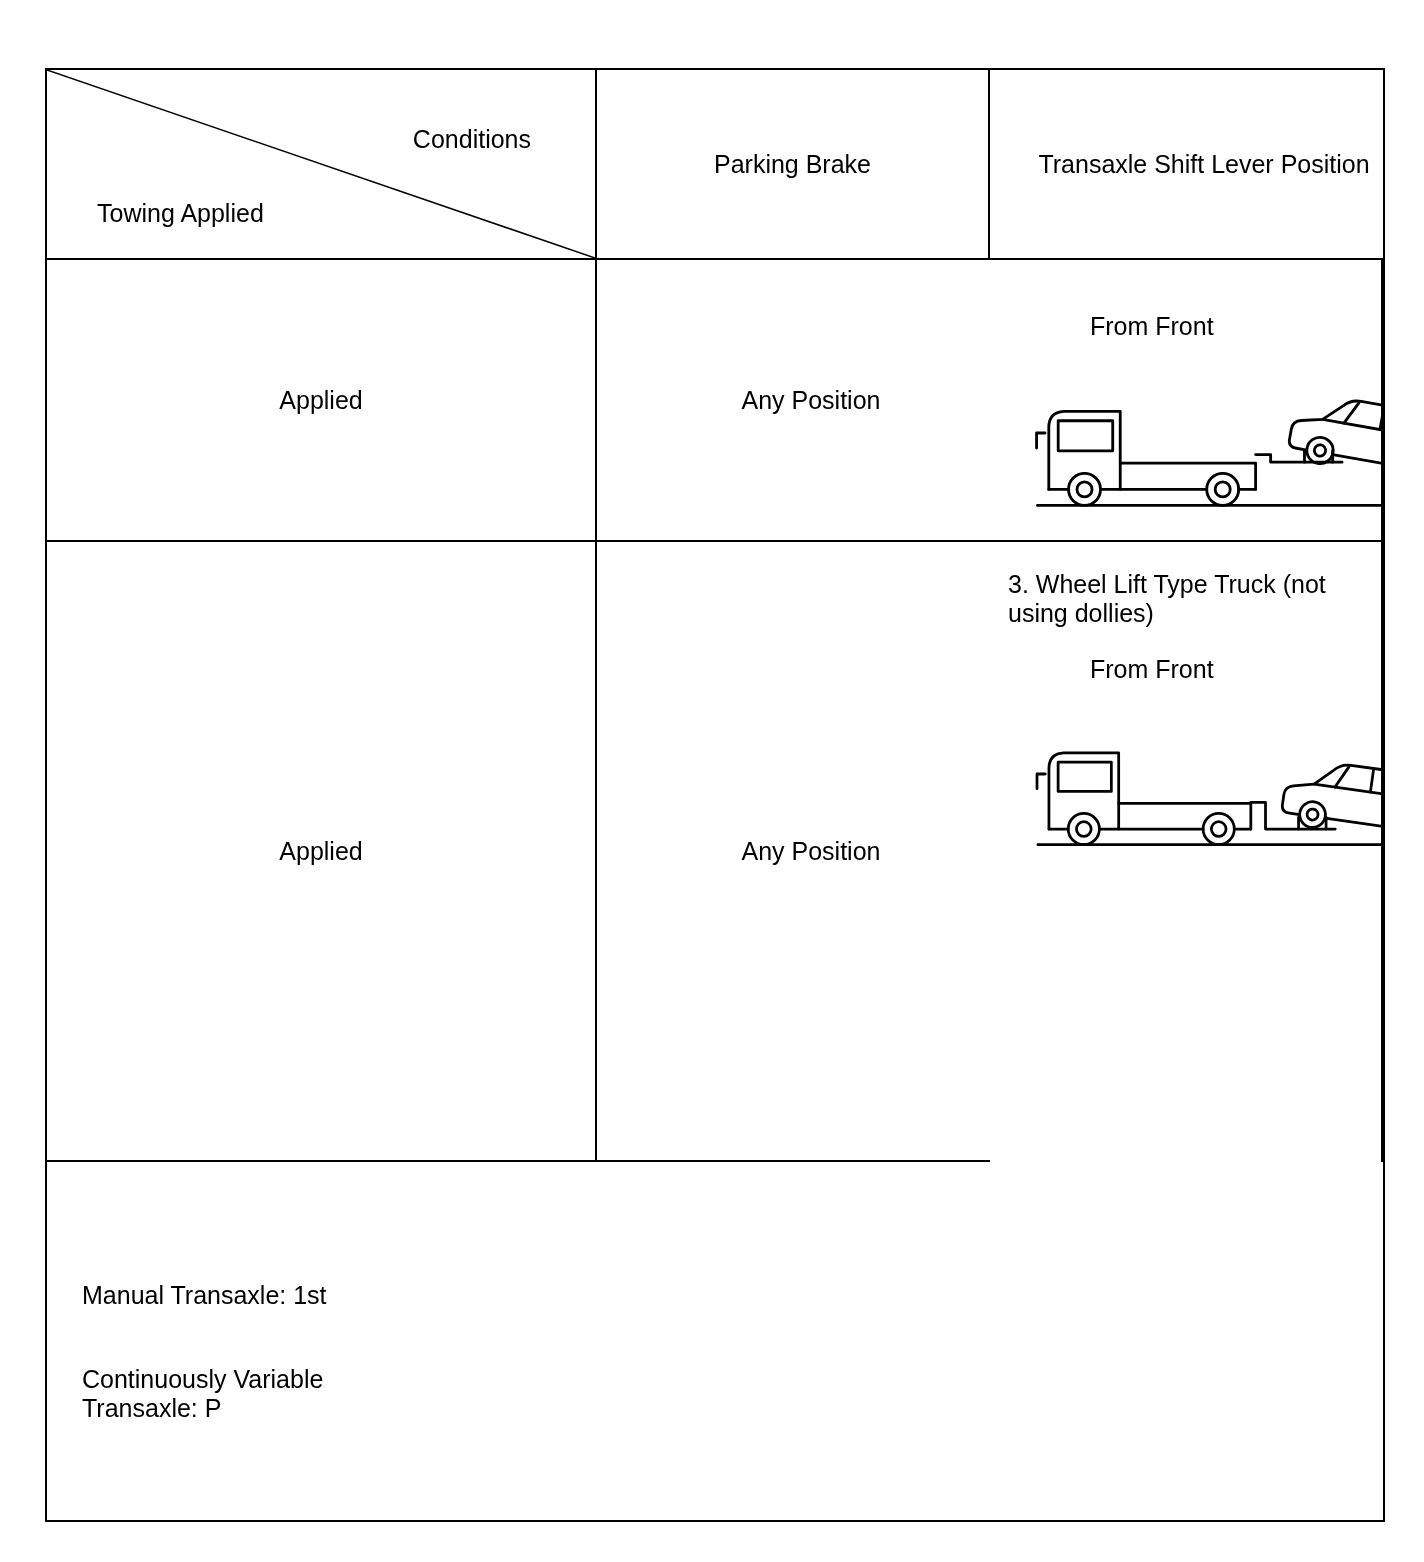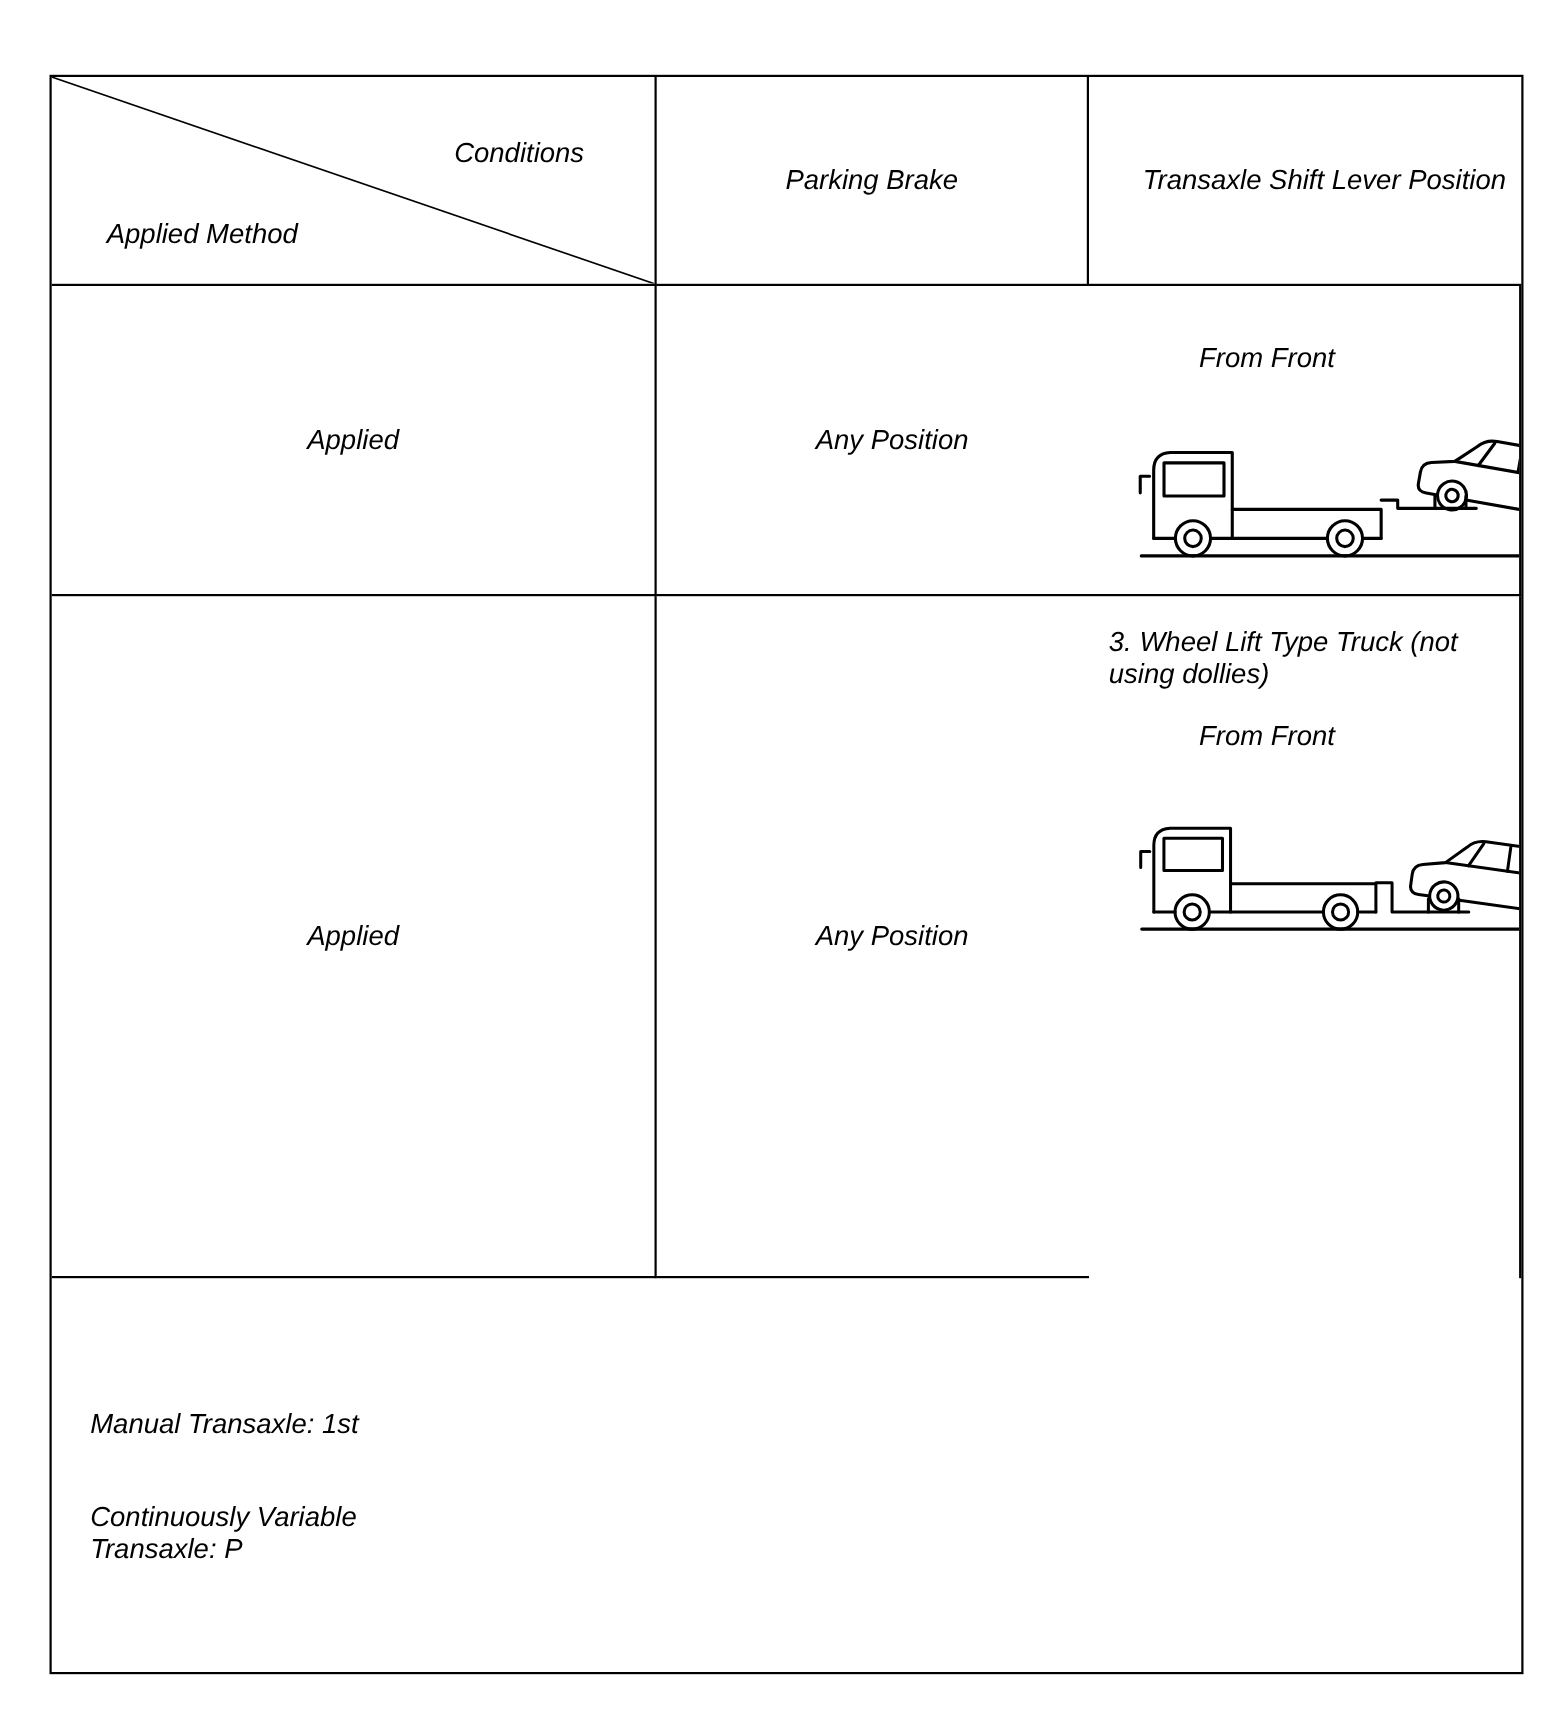--- a/index.html
+++ b/index.html
@@ -10,21 +10,20 @@
     font-family: "Liberation Sans", sans-serif;
     color: #000;
   }
   .towing-table {
     position: absolute; left: 45px; top: 68px;
     border: 2px solid #000;
     display: grid;
     grid-template-columns: 550px 393px 393px;
     grid-template-rows: 190px 282px 620px 358px;
     background: #fff;
-    font-style: italic;
   }
   .cell {
     border-right: 2px solid #000;
     border-bottom: 2px solid #000;
     position: relative;
     font-size: 25px;
     overflow: hidden;
   }
   .cell.col3 { border-right: none; padding-left: 35px; }
   .cell.row4 { border-bottom: none; }
@@ -84,21 +83,21 @@
   </defs>
 </svg>
 
 <div class="towing-table">
 
   <div class="cell header-corner">
     <svg class="diag-svg" viewBox="0 0 100 100" preserveAspectRatio="none">
       <line x1="0" y1="0" x2="100" y2="100" stroke="#000" stroke-width="1.5" vector-effect="non-scaling-stroke"></line>
     </svg>
     <span class="conditions-label">Conditions</span>
-    <span class="towing-method-label">Applied Method</span>
+    <span class="towing-method-label">Towing Applied</span>
   </div>
   <div class="cell center-cell">Parking Brake</div>
   <div class="cell col3 center-cell">Transaxle Shift Lever Position</div>
 
   <div class="cell center-cell">Applied</div>
   <div class="cell col3 center-cell">Any Position</div>
 
   <div class="cell">
     <div class="sub-label">From Front</div>
     <svg class="illus" viewBox="0 0 500 170" width="470" height="160">

